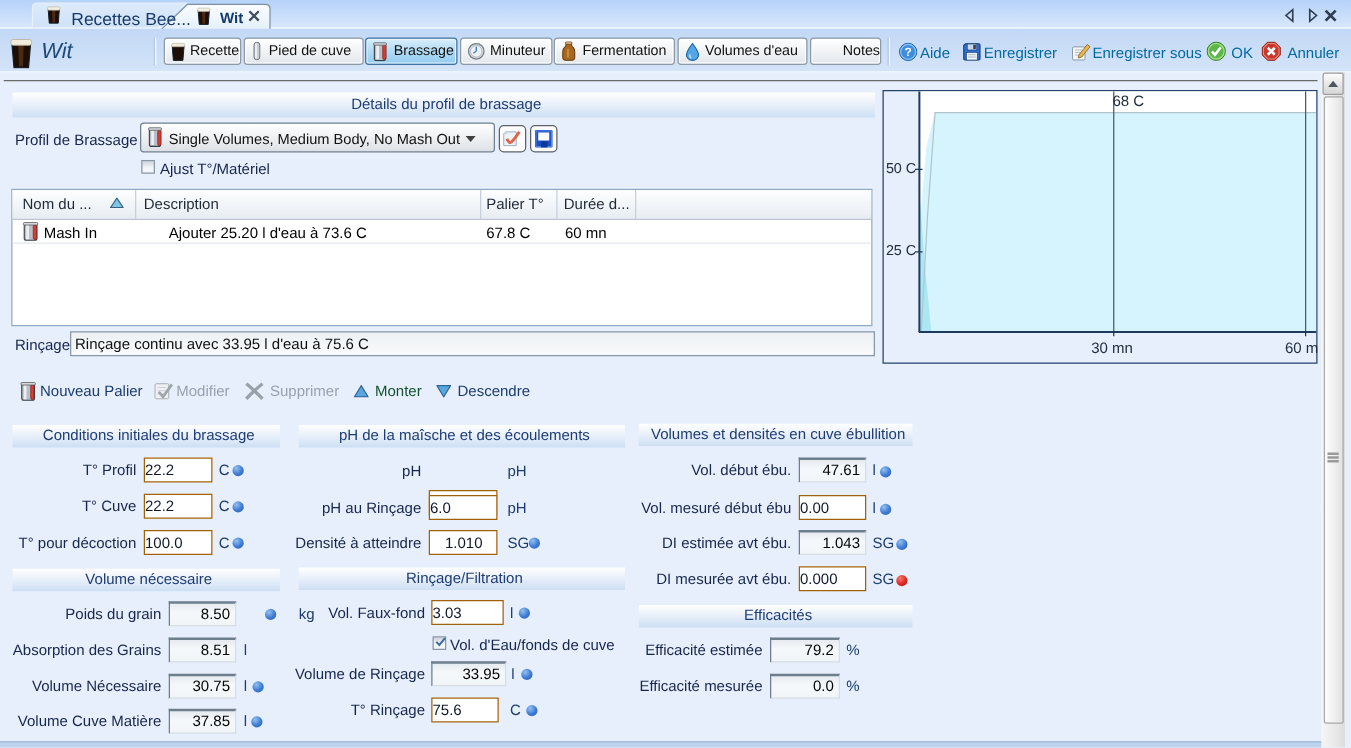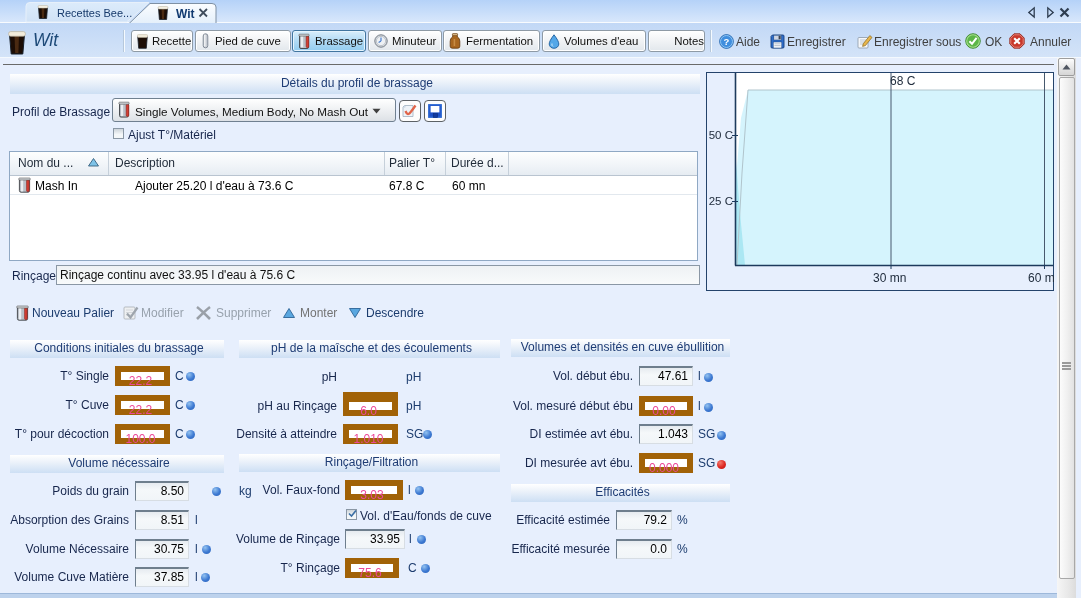--- a/index.html
+++ b/index.html
@@ -1,26 +1,26 @@
 <!DOCTYPE html>
 <html><head>
 <meta charset="utf-8">
 <style>
 html,body{margin:0;padding:0;}
 body{width:1081px;height:598px;overflow:hidden;font-family:"Liberation Sans",sans-serif;position:relative;background:#e7effd;}
 .abs{position:absolute;}
 #tabstrip{left:0;top:0;width:1081px;height:22px;background:linear-gradient(#b5d2f8,#d8e7fb);border-bottom:1px solid #f8fbfe;}
 #toolbar{left:0;top:23px;width:1081px;height:35px;background:linear-gradient(#c2d8f6,#d4e4f8);}
-.tbtxt{font-size:12px;color:#404040;}
+.tbtxt{font-size:12px;color:#0369a1;}
 .tbbtn{position:absolute;top:30px;height:20px;border:1px solid #8e9aa5;border-radius:3px;background:linear-gradient(#ffffff,#f2f4f6 45%,#e2e7ec);box-shadow:inset 0 0 0 1px #ffffff;display:flex;align-items:center;font-size:11.4px;color:#10100f;}
 .tbbtn.active{border-color:#41759f;background:linear-gradient(#d9eefb,#b5dcf5 45%,#92ccef);box-shadow:inset 0 0 0 1px #e6f4fd;}
 .band{position:absolute;background:linear-gradient(#ffffff,#ecf2fa 40%,#cddff4);color:#1e3c74;font-size:12px;line-height:17px;padding-left:4px;box-sizing:border-box;height:18px;text-align:center;}
 .lbl{position:absolute;font-size:12px;color:#17264c;text-align:right;white-space:nowrap;}
 .u{position:absolute;font-size:12px;color:#1c3c6e;white-space:nowrap;}
-.inp{position:absolute;box-sizing:border-box;height:20px;width:55px;background:#ffffff;border:6px solid #a16207;font-size:12px;color:#ec4899;text-align:center;padding-right:4px;line-height:18px;}
+.inp{position:absolute;box-sizing:border-box;height:20px;width:55px;background:#ffffff;border:1px solid #a16207;font-size:12px;color:#0f172a;text-align:left;padding-right:4px;line-height:18px;}
 .ro{position:absolute;box-sizing:border-box;height:20px;width:54px;background:linear-gradient(#e6ebf0,#f5f8fa 40%,#f1f5f8);border-top:2px solid #6e7e8d;border-left:1px solid #6e7e8d;border-right:1px solid #d7dde3;border-bottom:1px solid #d7dde3;font-size:12px;color:#000;text-align:right;padding-right:4px;line-height:16px;}
 .bdot{position:absolute;width:9px;height:9px;border-radius:50%;background:radial-gradient(circle at 35% 30%,#93c2f0,#3d79d2 55%,#2a62b8);}
 .rdot{position:absolute;width:9px;height:9px;border-radius:50%;background:radial-gradient(circle at 35% 30%,#f47a6d,#dd2822 55%,#b71510);}
 </style>
 </head>
 <body>
 
 <div class="abs" id="tabstrip"></div>
 <svg class="abs" style="left:0;top:0;" width="1081" height="28" viewBox="0 0 1081 28">
   <defs>
@@ -42,21 +42,21 @@
     <rect x="0" y="0.5" width="10" height="2.6" rx="1.2" fill="#f4efe2" stroke="#b9b29e" stroke-width="0.5"></rect>
   </g>
   <use href="#beer1" x="120" y="1"></use>
 
   <path d="M199.5,9 L207,16.5 M207,9 L199.5,16.5" stroke="#3f4c5c" stroke-width="1.8"></path>
 
   <path d="M1034.2,7.8 L1034.2,17 L1028.8,12.4 Z" fill="none" stroke="#2e3d50" stroke-width="1.3"></path>
   <path d="M1047.8,7.8 L1047.8,17 L1053.2,12.4 Z" fill="none" stroke="#2e3d50" stroke-width="1.3"></path>
   <path d="M1060.5,8.5 L1068.5,16.5 M1068.5,8.5 L1060.5,16.5" stroke="#2e3d50" stroke-width="2.2"></path>
 </svg>
-<div class="abs" style="left:57px;top:7px;font-size:11px;color:#173a6b;">Recettes Bee...</div>
+<div class="abs" style="left:57px;top:7px;font-size:14px;color:#173a6b;">Recettes Bee...</div>
 <div class="abs tbtxt" style="left:176px;top:7px;font-weight:bold;color:#113a70;">Wit</div>
 
 <div class="abs" id="toolbar"></div>
 <svg class="abs" style="left:8px;top:31px;" width="18" height="24" viewBox="0 0 18 24">
   <path d="M1.5,3.5 L16.5,3.5 L14.8,23 L3.2,23 Z" fill="#1c0d05" stroke="#17202b" stroke-width="1"></path>
   <path d="M6.5,4 L11,4 L10.4,22 L7.2,22 Z" fill="#4a2a12"></path>
   <rect x="0.6" y="0.6" width="16.8" height="4.6" rx="2" fill="#f2ecdc" stroke="#b9b29e" stroke-width="0.7"></rect>
 </svg>
 <div class="abs" style="left:33px;top:30px;font-size:17.5px;font-style:italic;color:#1d4977;">Wit</div>
 <div class="abs" style="left:123px;top:30px;width:1px;height:22px;background:#b6c8dc;box-shadow:1px 0 0 #f5fafe;"></div>
@@ -228,21 +228,21 @@
     <path d="M4,8.5 L7.5,12.5 L14.5,2.5" stroke="#9ea5ad" stroke-width="2.2" fill="none"></path>
   </svg>
 <div class="abs" style="left:141px;top:306px;font-size:12px;color:#98a2ad;">Modifier</div>
 <svg class="abs" style="left:195px;top:305px;" width="17" height="16" viewBox="0 0 17 16">
     <path d="M2,2 C6,5 11,10 15,14 M15,2 C11,5 6,10 2,14" stroke="#9aa0a8" stroke-width="2.6" fill="none"></path>
   </svg>
 <div class="abs" style="left:216px;top:306px;font-size:12px;color:#98a2ad;">Supprimer</div>
 <svg class="abs" style="left:283px;top:308px;" width="12" height="10">
     <path d="M6,0.5 L11.5,9.5 L0.5,9.5 Z" fill="#5aa7e0" stroke="#2d6396" stroke-width="0.9"></path>
   </svg>
-<div class="abs" style="left:300px;top:306px;font-size:12px;color:#737373;">Monter</div>
+<div class="abs" style="left:300px;top:306px;font-size:12px;color:#14532d;">Monter</div>
 <svg class="abs" style="left:349px;top:308px;" width="12" height="10">
     <path d="M0.5,0.5 L11.5,0.5 L6,9.5 Z" fill="#5aa7e0" stroke="#2d6396" stroke-width="0.9"></path>
   </svg>
 <div class="abs" style="left:366px;top:306px;font-size:12px;color:#1c3c6e;">Descendre</div>
 
 <div class="abs" style="left:706px;top:72px;width:348px;height:219px;border:1px solid #24436b;background:#e7effd;box-sizing:border-box;"></div>
 <svg class="abs" style="left:707px;top:73px;" width="346" height="217" viewBox="0 0 346 217">
   <rect x="28" y="0" width="318" height="192" fill="#ffffff"></rect>
   <polygon points="29,192 29,105 34,45 41,17 346,17 346,192" fill="#d5f4fd"></polygon>
   <polygon points="29,192 29,88 33,140 38,192" fill="#abe7f3"></polygon>
@@ -264,21 +264,21 @@
 
 <div class="abs" style="left:1057px;top:58px;width:19px;height:540px;background:linear-gradient(90deg,#f6f6f6,#e8e8e8 60%,#dcdcdc);"></div>
 <div class="abs" style="left:1058px;top:58px;width:17px;height:18px;border:1px solid #9d9d9d;border-radius:2px;background:linear-gradient(#fdfdfd,#e8e8e8 50%,#d6d6d6);box-sizing:border-box;"></div>
 <svg class="abs" style="left:1062px;top:64px;" width="9" height="6">
     <path d="M4.5,0.5 L8.5,5.5 L0.5,5.5 Z" fill="#4f5560"></path>
   </svg>
 <div class="abs" style="left:1058.5px;top:77px;width:16px;height:502px;border:1px solid #a8a8a8;border-radius:2px;background:linear-gradient(90deg,#fcfcfc,#efefef 55%,#e2e2e2);box-sizing:border-box;"></div>
 <div class="abs" style="left:1062px;top:362px;width:9px;height:1.5px;background:#9a9a9a;box-shadow:0 3px 0 #9a9a9a,0 6px 0 #9a9a9a;"></div>
 
 <div class="band" style="left:10px;top:340px;width:214px;">Conditions initiales du brassage</div>
-<div class="lbl" style="left:0;top:369px;width:109px;">T° Single</div>
+<div class="lbl" style="left:0;top:369px;width:109px;">T° Profil</div>
 <div class="inp" style="left:115px;top:366px;">22.2</div>
 <div class="u" style="left:175px;top:369px;">C</div>
 <div class="bdot" style="left:185.5px;top:372px;"></div>
 <div class="lbl" style="left:0;top:398px;width:109px;">T° Cuve</div>
 <div class="inp" style="left:115px;top:395px;">22.2</div>
 <div class="u" style="left:175px;top:398px;">C</div>
 <div class="bdot" style="left:185.5px;top:401px;"></div>
 <div class="lbl" style="left:0;top:427px;width:109px;">T° pour décoction</div>
 <div class="inp" style="left:115px;top:424px;">100.0</div>
 <div class="u" style="left:175px;top:427px;">C</div>
@@ -301,21 +301,21 @@
 <div class="bdot" style="left:200.5px;top:573px;"></div>
 
 <div class="band" style="left:239px;top:340px;width:261px;">pH de la maîsche et des écoulements</div>
 <div class="lbl" style="left:150px;top:370px;width:187px;">pH</div>
 <div class="inp" style="left:343px;top:367px;margin-top:25px;">5.20</div>
 <div class="u" style="left:406px;top:370px;">pH</div>
 <div class="lbl" style="left:150px;top:398.5px;width:187px;">pH au Rinçage</div>
 <div class="inp" style="left:343px;top:395.5px;">6.0</div>
 <div class="u" style="left:406px;top:398.5px;">pH</div>
 <div class="lbl" style="left:150px;top:427px;width:187px;">Densité à atteindre</div>
-<div class="inp" style="left:343px;top:424px;">1.010</div>
+<div class="inp" style="left:343px;top:424px;padding-left:12px;">1.010</div>
 <div class="u" style="left:406px;top:427px;">SG</div>
 <div class="bdot" style="left:423px;top:430px;"></div>
 <div class="band" style="left:239px;top:454px;width:261px;">Rinçage/Filtration</div>
 <div class="lbl" style="left:150px;top:483px;width:190px;">Vol. Faux-fond</div>
 <div class="inp" style="left:345px;top:480px;width:58px;">3.03</div>
 <div class="u" style="left:408px;top:483px;">l</div>
 <div class="bdot" style="left:414.5px;top:486px;"></div>
 <div class="abs" style="left:346px;top:509px;width:11px;height:11px;border:1px solid #8a97a5;background:linear-gradient(#cdd4da,#f4f7f9 60%);box-sizing:border-box;"></div>
 <svg class="abs" style="left:347px;top:508px;" width="11" height="11">
     <path d="M2,5.5 L4.5,8 L9,2.5" stroke="#3a6ea5" stroke-width="1.6" fill="none"></path>

